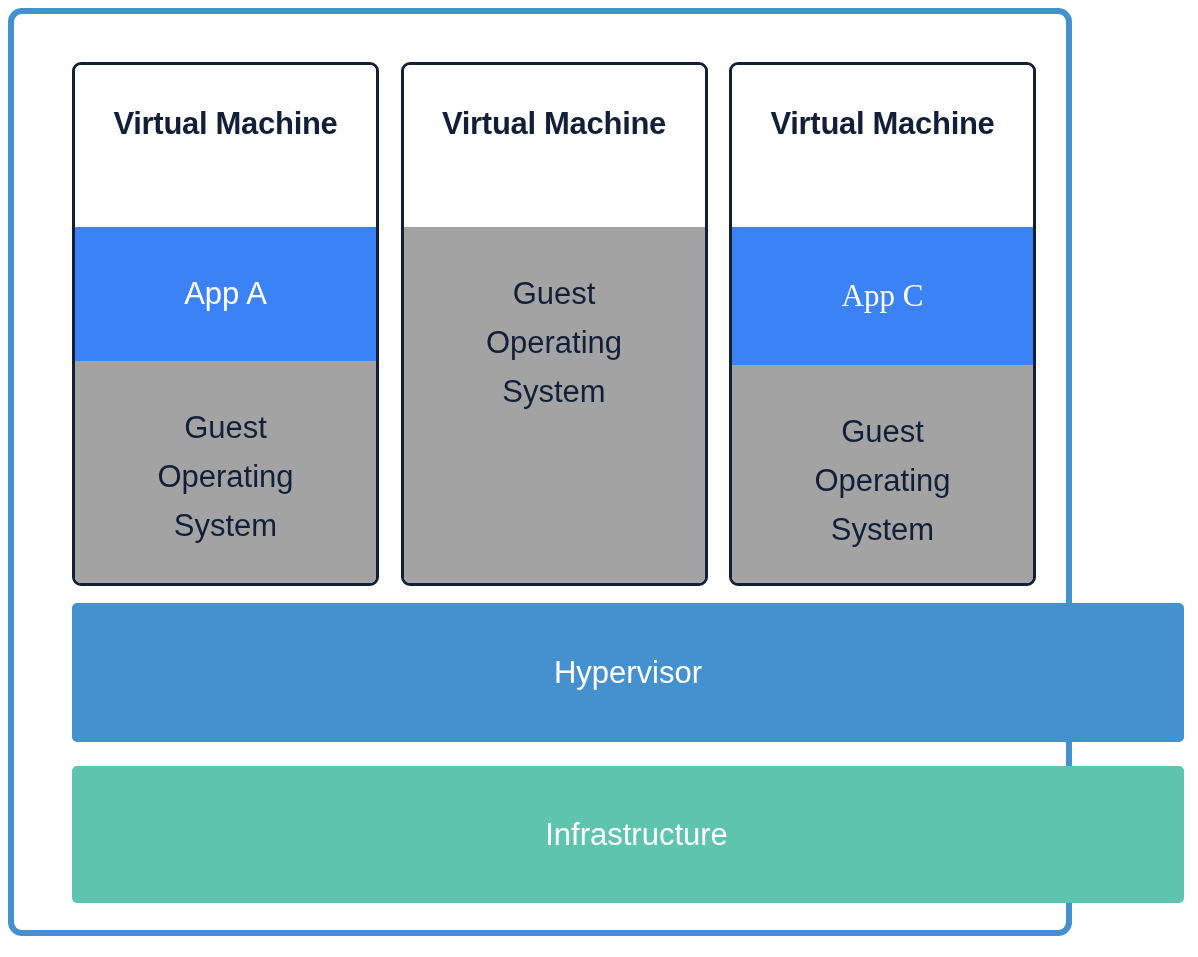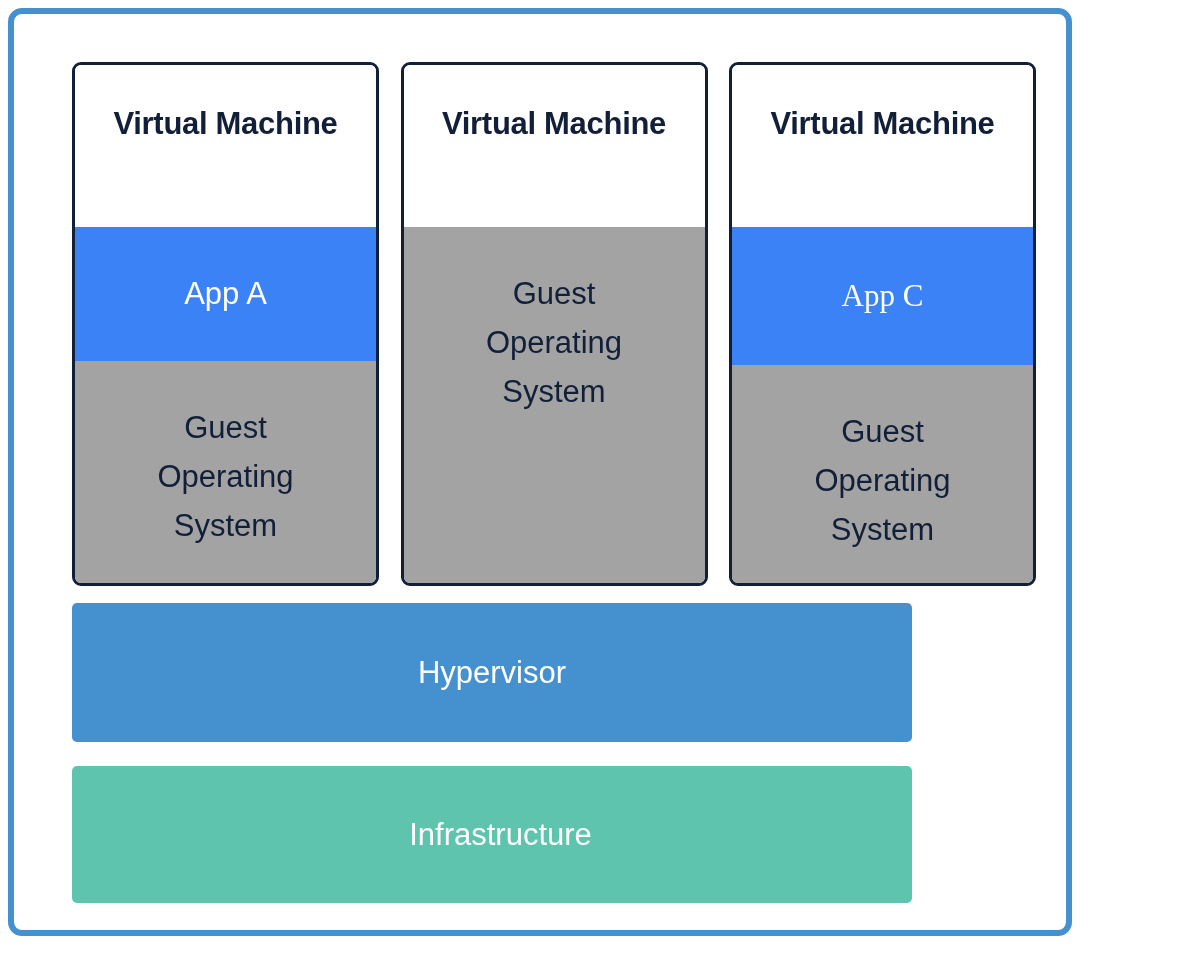--- a/index.html
+++ b/index.html
@@ -97,21 +97,21 @@
     padding-top: 42px;
     box-sizing: border-box;
   }
 
   .vm-guest .guest-line { display: block; }
 
   
   .layer-bar {
     position: absolute;
     left: 58px;
-    width: 840px;
+    width: 1112px;
     box-sizing: border-box;
     display: flex;
     align-items: center;
     justify-content: center;
     color: #ffffff;
     font-size: 31px;
     font-weight: normal;
     border-radius: 5px;
   }
 

